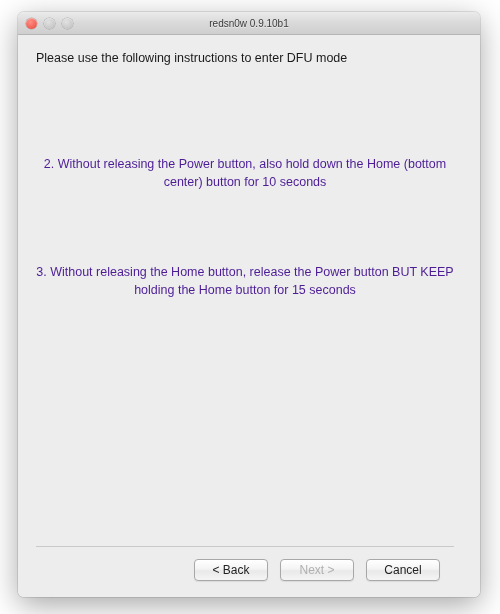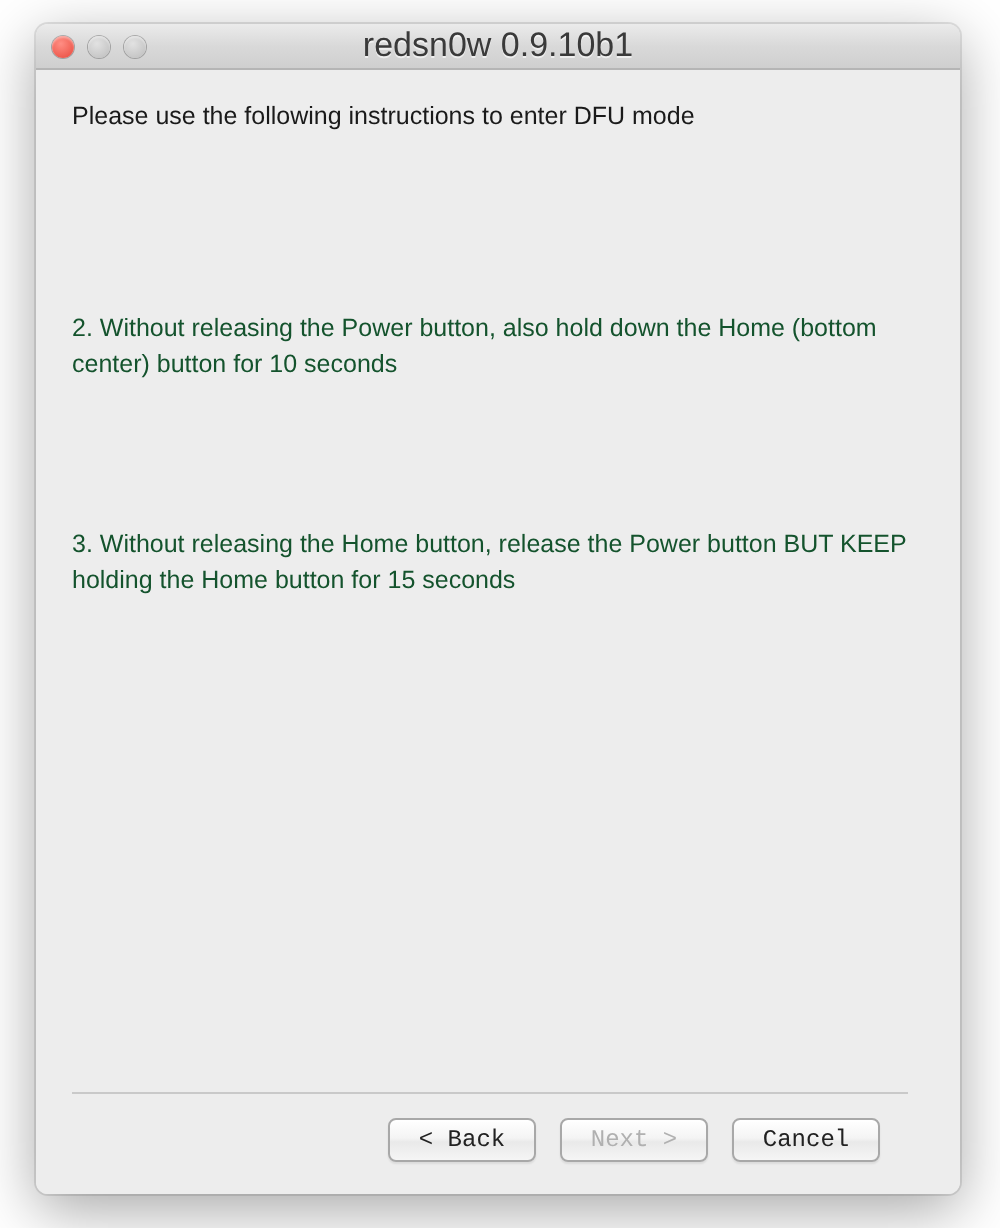--- a/index.html
+++ b/index.html
@@ -46,21 +46,21 @@
       border-radius: 50%;
       box-shadow: inset 0 1px 1px rgba(255,255,255,0.4), 0 0 0 0.5px rgba(0,0,0,0.25);
     }
     .tl-close { background: radial-gradient(circle at 40% 35%, #ff8e84, #e8483b); }
     .tl-min   { background: radial-gradient(circle at 40% 35%, #e2e2e2, #bcbcbc); }
     .tl-zoom  { background: radial-gradient(circle at 40% 35%, #e2e2e2, #bcbcbc); }
     .titlebar-title {
       position: absolute;
       left: 0; right: 0;
       text-align: center;
-      font-size: 17px;
+      font-size: 10px;
       color: #3a3a3a;
       text-shadow: 0 1px 0 rgba(255,255,255,0.6);
       pointer-events: none;
     }
     .content {
       flex: 1;
       background: #ededed;
       padding: 16px 26px 0 18px;
       display: flex;
       flex-direction: column;
@@ -74,39 +74,40 @@
     .step {
       font-size: 12.5px;
       line-height: 1.45;
       margin-bottom: 72px;
     }
     .step.active {
       color: #111;
       font-weight: bold;
     }
     .step.inactive {
-      color: #14532d;
+      color: #4c1d95;
+      text-align: center;
     }
     .separator {
       border: none;
       border-top: 1px solid #c9c9c9;
       margin: 0 0 12px 0;
     }
     .button-row {
       display: flex;
       justify-content: flex-end;
       gap: 12px;
       padding: 0 14px 16px 0;
     }
     .mac-btn {
       min-width: 74px;
       height: 22px;
       padding: 0 12px;
       font-size: 12px;
-      font-family: Liberation Mono, monospace;
+      font-family: Liberation Sans, sans-serif;
       background: linear-gradient(to bottom, #ffffff 0%, #f4f4f4 45%, #e9e9e9 55%, #f5f5f5 100%);
       border: 1px solid #a8a8a8;
       border-radius: 4px;
       box-shadow: 0 1px 0 rgba(255,255,255,0.8) inset, 0 1px 1px rgba(0,0,0,0.08);
       color: #222;
       display: inline-flex;
       align-items: center;
       justify-content: center;
       cursor: default;
     }

